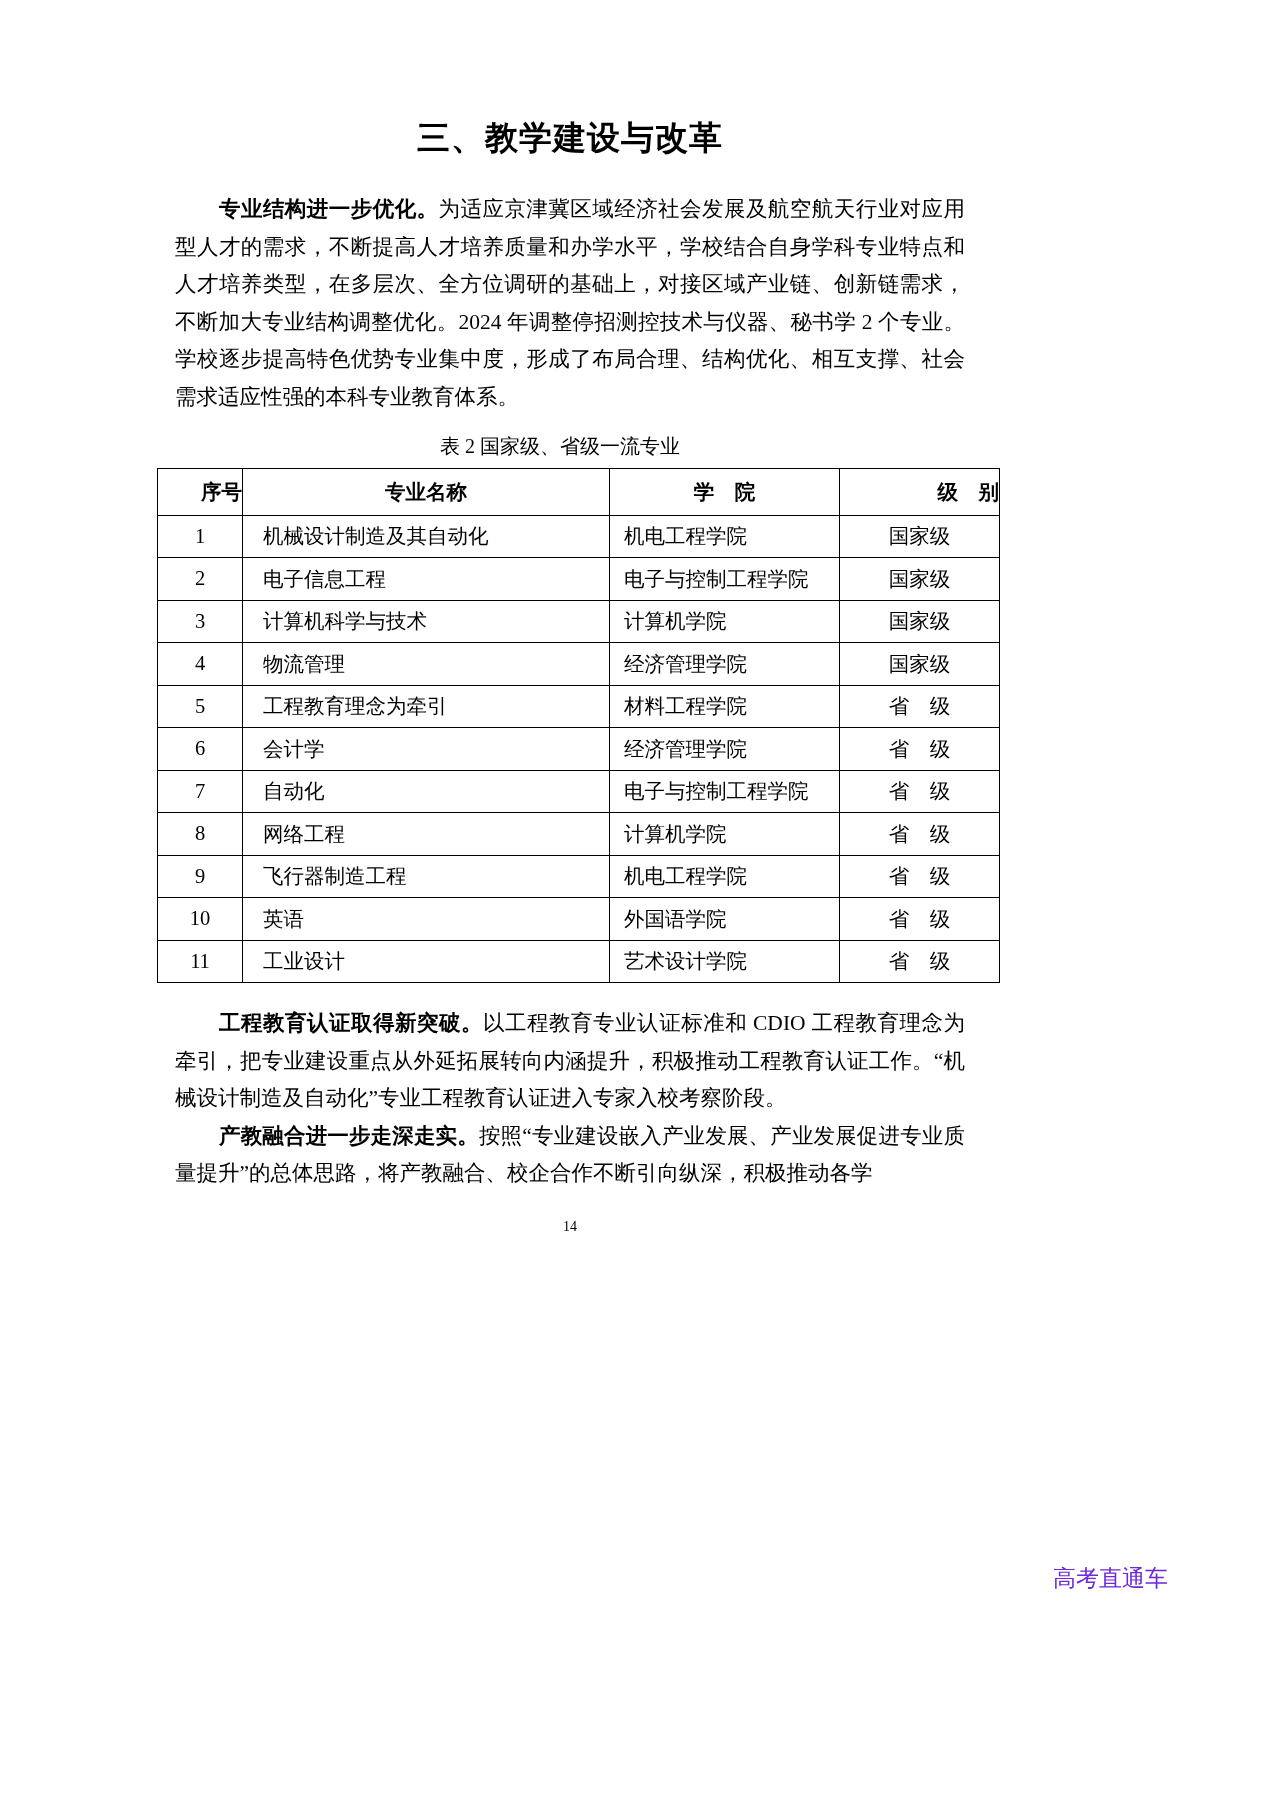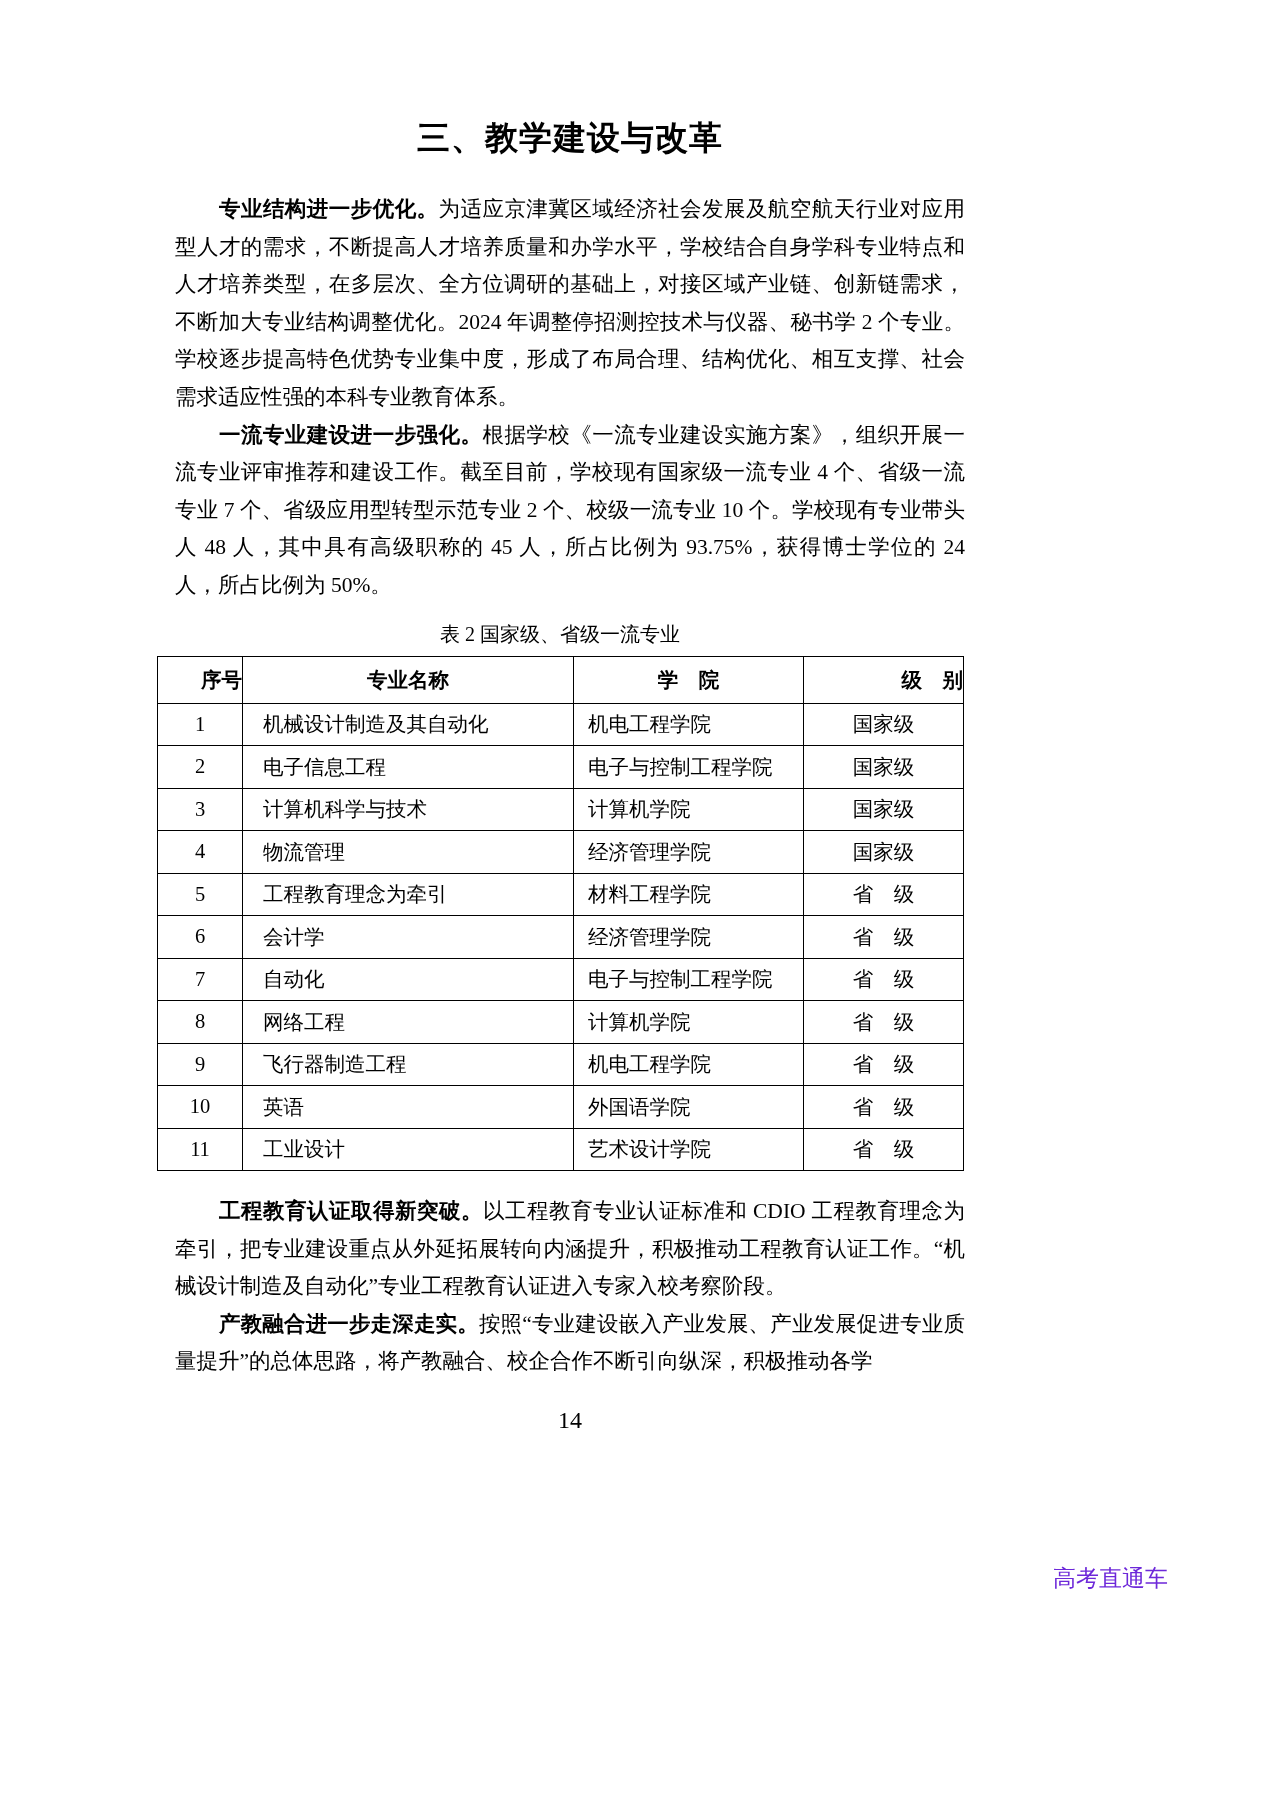--- a/index.html
+++ b/index.html
@@ -61,27 +61,27 @@
     padding: 0;
   }
   table.majors th {
     font-family: "Liberation Sans", "DejaVu Sans", sans-serif;
     font-weight: bold;
     height: 47px;
     text-align: right;
   }
   table.majors td { height: 42.5px; }
   .c0 { width: 85px;  text-align: center; }
-  .c1 { width: 331px; text-align: left; padding-left: 20px !important; }
+  .c1 { width: 367px; text-align: left; padding-left: 20px !important; }
   .c2 { width: 230px; text-align: left; padding-left: 14px !important; }
   .c3 { width: 160px; text-align: center; }
   .after-table { margin-top: 22px !important; }
   .page-number {
     text-align: center;
-    font-size: 24px;
+    font-size: 14px;
     margin-top: 26px;
   }
   .watermark {
     position: absolute;
     top: 1563px;
     right: 112px;
     font-family: "Liberation Sans", "DejaVu Sans", sans-serif;
     font-size: 23px;
     color: #6d28d9;
   }
@@ -89,21 +89,20 @@
 </head>
 <body>
 
 <div class="page">
 
   <h1 class="doc-title">三、教学建设与改革</h1>
 
 
   <p class="body-para"><span class="lead">专业结构进一步优化。</span><span>为适应京津冀区域经济社会发展及航空航天行业对应用型人才的需求，不断提高人才培养质量和办学水平，学校结合自身学科专业特点和人才培养类型，在多层次、全方位调研的基础上，对接区域产业链、创新链需求，不断加大专业结构调整优化。2024 年调整停招测控技术与仪器、秘书学 2 个专业。学校逐步提高特色优势专业集中度，形成了布局合理、结构优化、相互支撑、社会需求适应性强的本科专业教育体系。</span></p>
 
-  <p class="body-para"><span class="lead">一流专业建设进一步强化。</span><span>根据学校《一流专业建设实施方案》，组织开展一流专业评审推荐和建设工作。截至目前，学校现有国家级一流专业 4 个、省级一流专业 7 个、省级应用型转型示范专业 2 个、校级一流专业 10 个。学校现有专业带头人 48 人，其中具有高级职称的 45 人，所占比例为 93.75%，获得博士学位的 24 人，所占比例为 50%。</span></p>
 
   <div class="table-caption">表 2 国家级、省级一流专业</div>
 
   <table class="majors">
     <thead>
       <tr>
         <th class="c0">序号</th>
         <th class="c1" style="text-align:center; padding-left:0 !important;">专业名称</th>
         <th class="c2" style="text-align:center; padding-left:0 !important;">学　院</th>
         <th class="c3">级　别</th>

